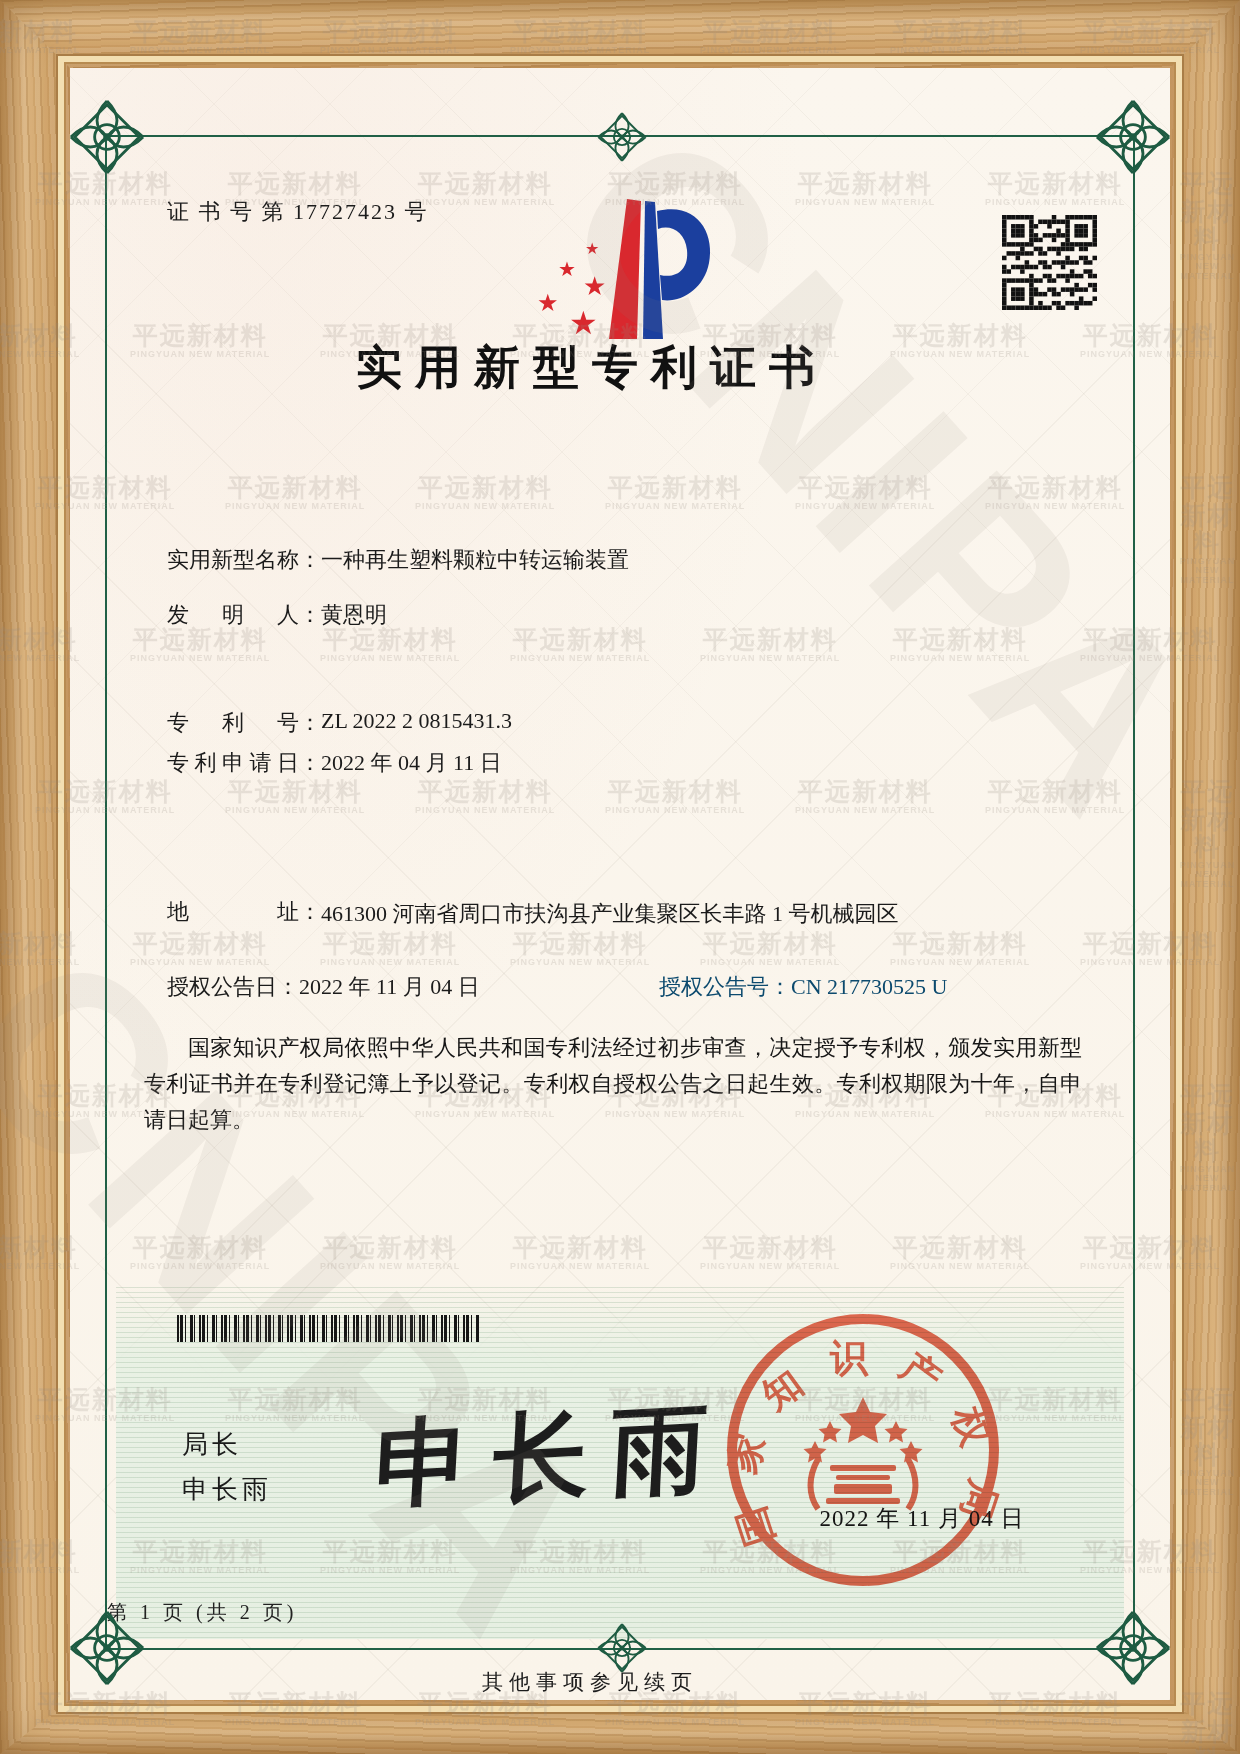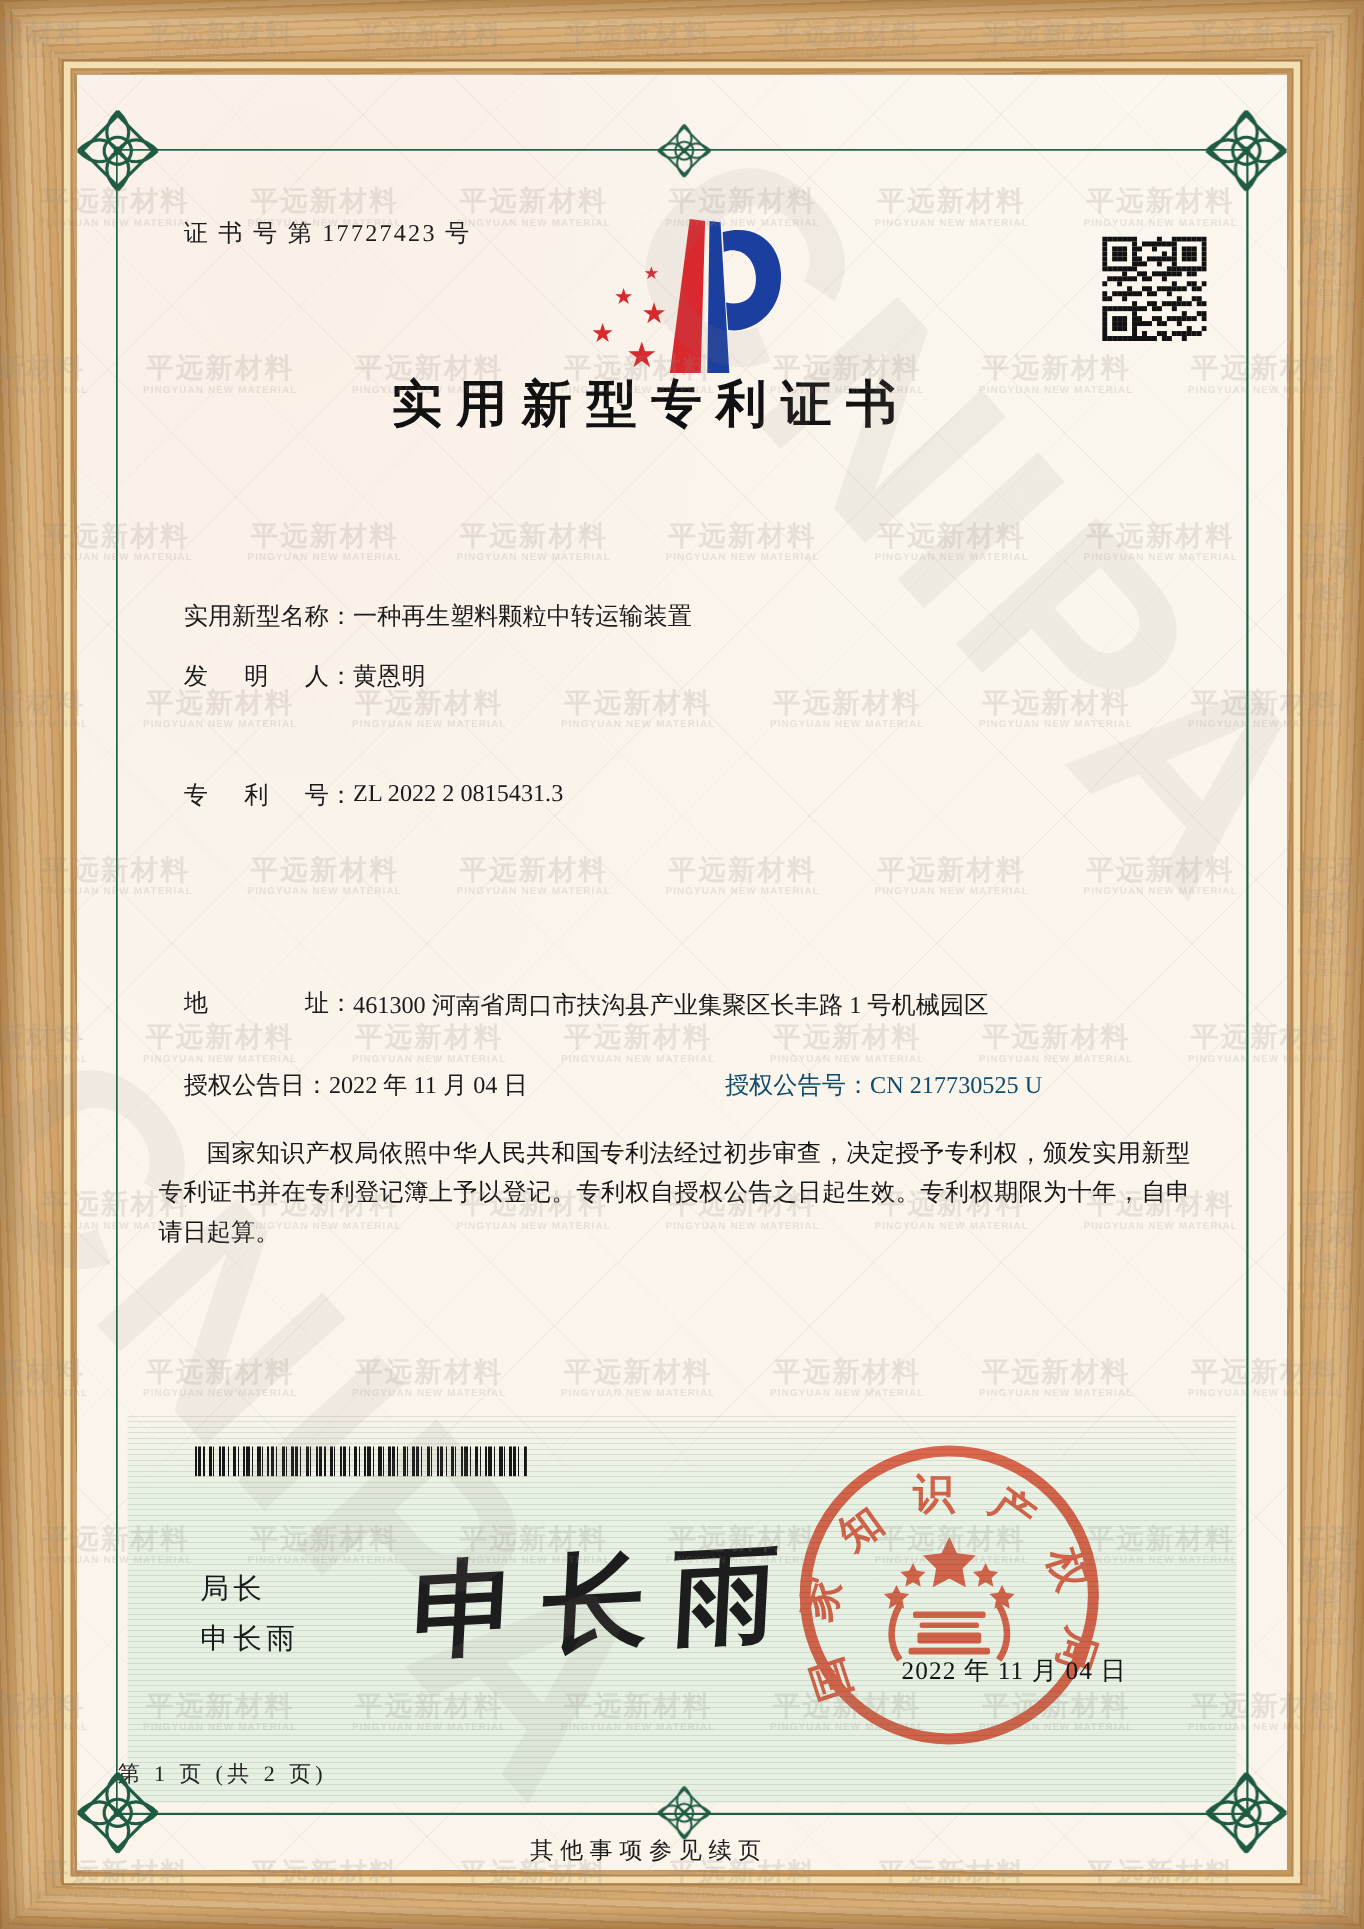--- a/index.html
+++ b/index.html
@@ -380,20 +380,23 @@
 
   <div class="frow" style="top:408px">
     <span class="flabel">实用新型名称</span><span>：</span><span class="fval">一种再生塑料颗粒中转运输装置</span>
   </div>
   <div class="frow" style="top:463px">
     <span class="flabel">发明人</span><span>：</span><span class="fval">黄恩明</span>
   </div>
   <div class="frow" style="top:571px">
     <span class="flabel">专利号</span><span>：</span><span class="fval">ZL 2022 2 0815431.3</span>
   </div>
+  <div class="frow" style="top:611px">
+    <span class="flabel">专利申请日</span><span>：</span><span class="fval">2022 年 04 月 11 日</span>
+  </div>
   <div class="frow" style="top:760px">
     <span class="flabel">地址</span><span>：</span><span class="fval wrap">461300 河南省周口市扶沟县产业集聚区长丰路 1 号机械园区</span>
   </div>
 
   <div class="frow" style="top:835px">
     <span>授权公告日</span><span>：</span><span>2022 年 11 月 04 日</span>
   </div>
   <div class="grow2" style="top:835px">
     <span>授权公告号</span><span>：</span><span>CN 217730525 U</span>
   </div>

